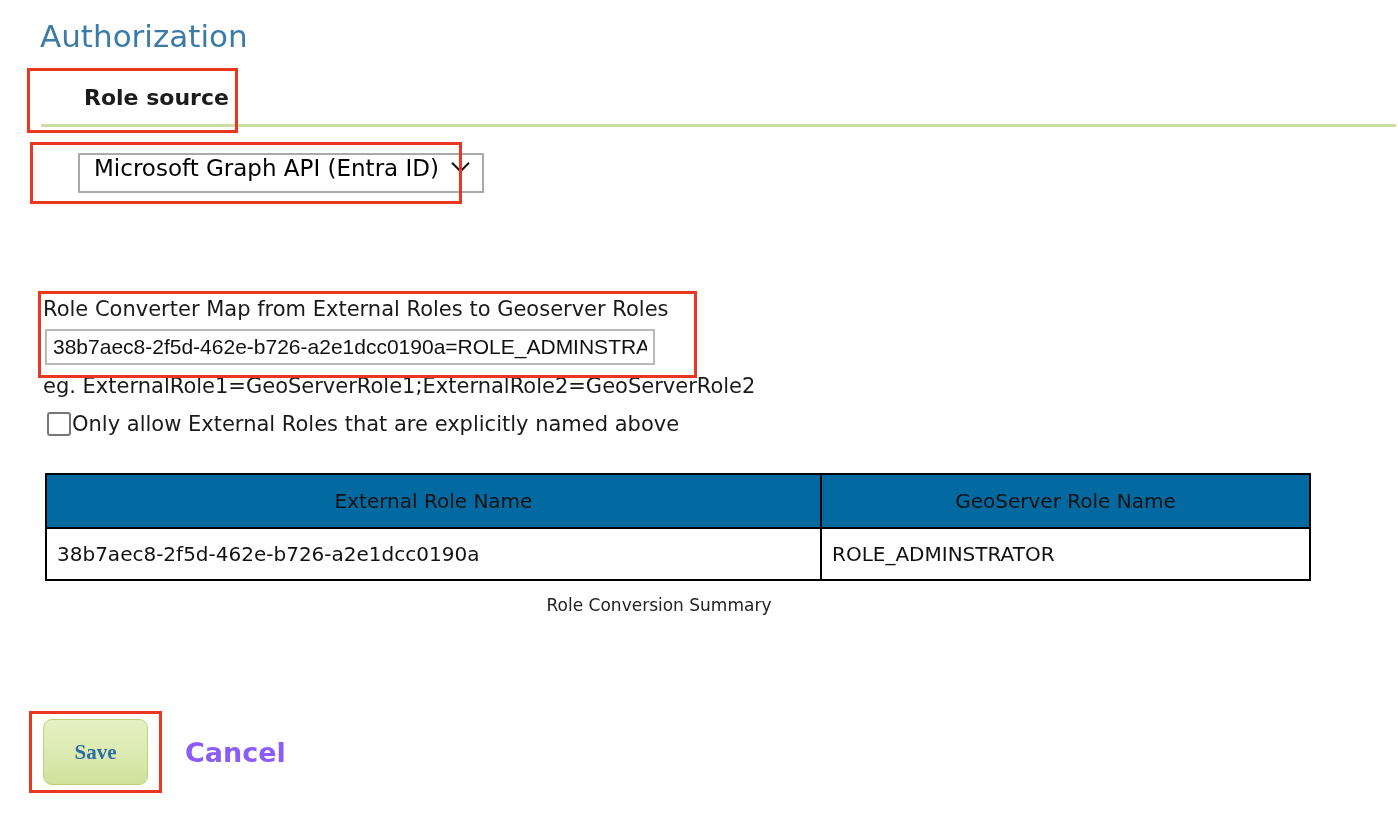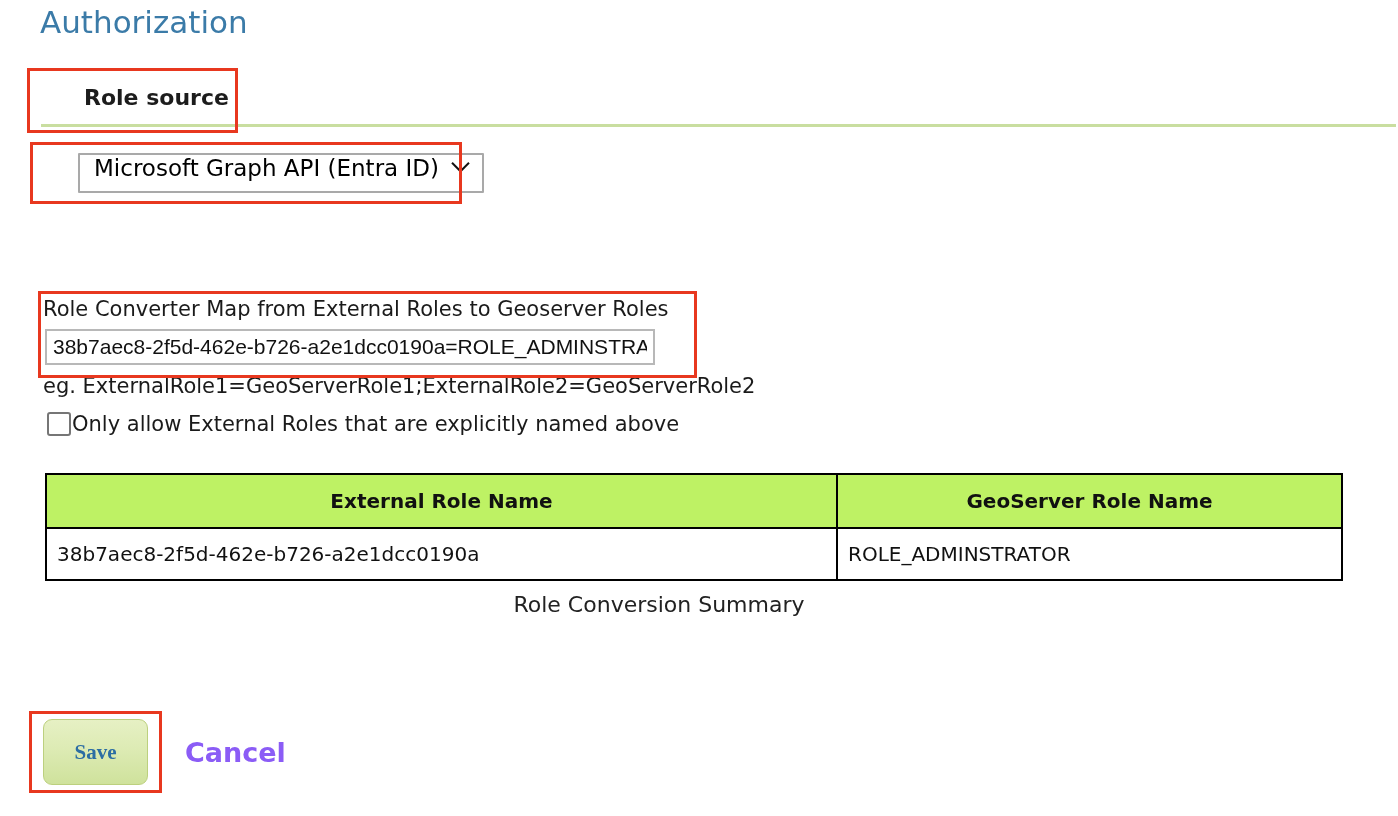--- a/index.html
+++ b/index.html
@@ -13,21 +13,21 @@
     position: relative;
     font-family: "DejaVu Sans", sans-serif;
     color: #1a1a1a;
     overflow: hidden;
   }
 
   
   .page-title {
     position: absolute;
     left: 40px;
-    top: 2px;
+    top: 16px;
     font-size: 31px;
     font-weight: 400;
     color: #3b7ba8;
     letter-spacing: 0px;
     line-height: 40px;
     white-space: nowrap;
   }
 
   
   .section-heading {
@@ -162,43 +162,43 @@
     border-collapse: collapse;
     table-layout: fixed;
   }
   .summary-table th,
   .summary-table td {
     border: 2px solid #000000;
     font-size: 20px;
     color: #111111;
   }
   .summary-table th {
-    background: #bef264;
-    font-weight: bold;
+    background: #0369a1;
+    font-weight: normal;
     text-align: center;
     height: 52px;
-    padding: 0 16px;
+    padding: 0 8px;
   }
   .summary-table td {
     height: 50px;
     text-align: left;
     padding: 0 10px;
     font-weight: 400;
     background: #ffffff;
     margin-left: 40px;
   }
   .col-external { width: 757px; }
   .col-geoserver { width: 471px; }
   .table-caption {
     position: absolute;
     left: 45px;
     top: 594px;
     width: 1228px;
     text-align: center;
-    font-size: 22px;
+    font-size: 17px;
     color: #222222;
     line-height: 22px;
   }
 
   
   .save-button {
     position: absolute;
     left: 43px;
     top: 719px;
     width: 105px;

